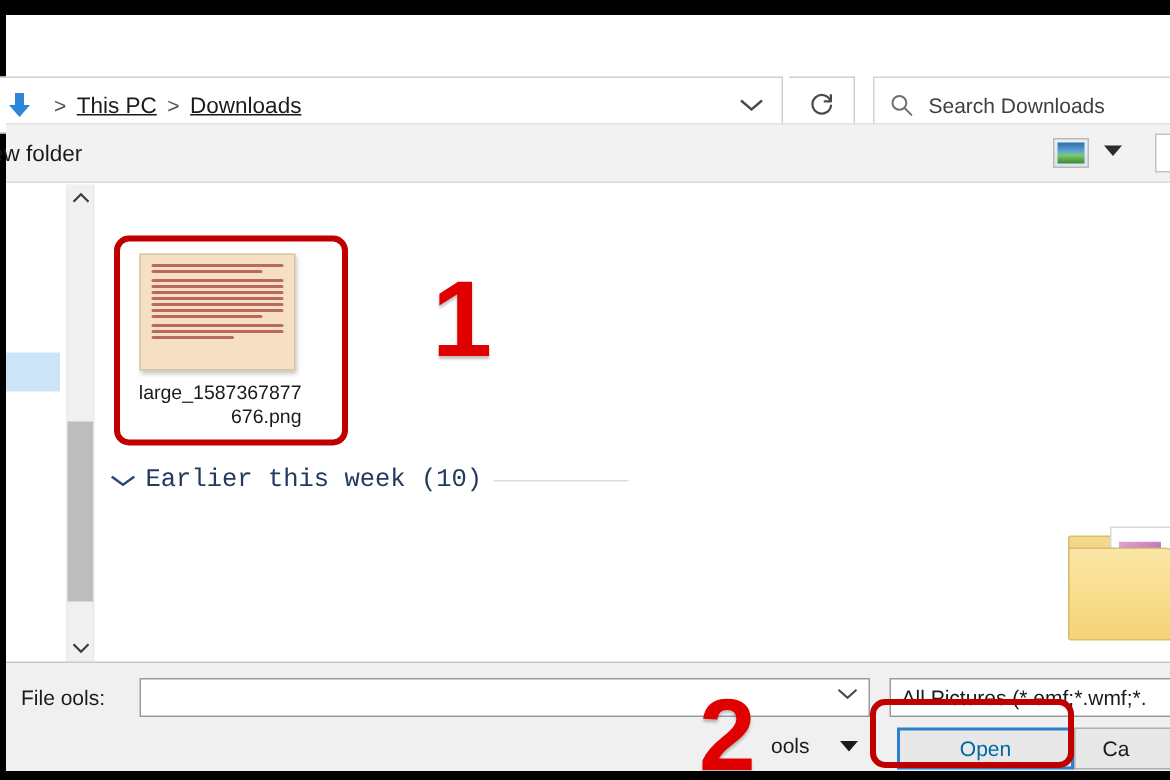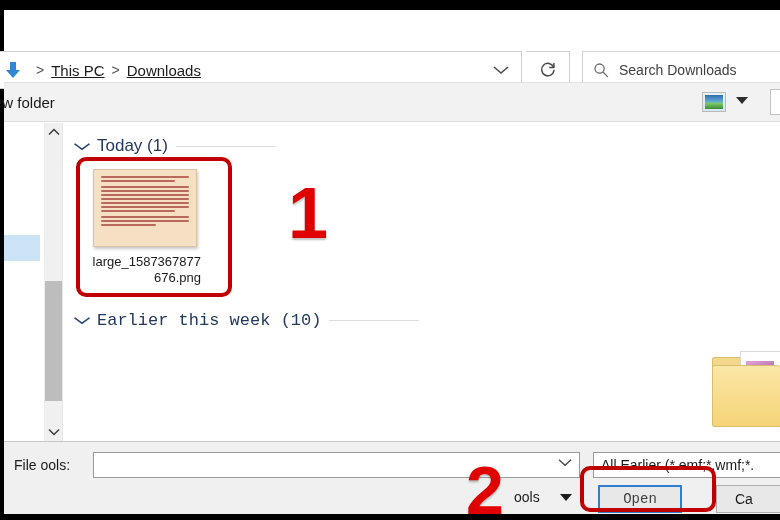--- a/index.html
+++ b/index.html
@@ -368,27 +368,26 @@
     position: absolute;
     left: 556px; top: 484px;
     width: 0; height: 0;
     border-left: 6px solid transparent;
     border-right: 6px solid transparent;
     border-top: 7px solid #1b1b1b;
   }
   .open-btn {
     position: absolute;
     left: 594px; top: 475px;
-    width: 84px; height: 28px;
+    width: 118px; height: 28px;
     background: #e8e8e8;
     border: 2px solid #2f7fd0;
     display: flex; align-items: center; justify-content: center;
     font-size: 14px;
-    color: #404040;
-    font-family: Liberation Mono, monospace;
+    color: #0369a1;
   }
   .cancel-btn {
     position: absolute;
     left: 712px; top: 475px;
     width: 106px; height: 28px;
     background: #e8e8e8;
     border: 1px solid #adadad;
     display: flex; align-items: center;
     padding-left: 18px;
     font-size: 14px;
@@ -491,29 +490,20 @@
       <div class="navscroll-down">
         <svg width="12" height="8" viewBox="0 0 12 8">
             <path d="M1 1.5 L6 6.5 L11 1.5" stroke="#3b3b3b" stroke-width="1.5" fill="none"></path>
           </svg>
       </div>
     </div>
     <div class="pane-divider"></div>
 
     <div class="filepane">
 
-      <div class="group-head group-today">
-        <span class="group-chevron">
-          <svg width="14" height="9" viewBox="0 0 14 9">
-              <path d="M1 1.8 L7 7.2 L13 1.8" stroke="#2b4a72" stroke-width="1.5" fill="none"></path>
-            </svg>
-        </span>
-        <span class="group-title">Today (1)</span>
-        <span class="group-rule"></span>
-      </div>
 
       <div class="file-tile">
         <div class="thumb">
           <div class="thumb-para">
             <div class="thumb-line full"></div>
             <div class="thumb-line mid"></div>
           </div>
           <div class="thumb-para">
             <div class="thumb-line full"></div>
             <div class="thumb-line full"></div>
@@ -559,21 +549,21 @@
     <div class="filename-input">
       <span></span>
       <span class="filename-caret">
         <svg width="14" height="9" viewBox="0 0 14 9">
             <path d="M1 1.8 L7 7.2 L13 1.8" stroke="#4a4a4a" stroke-width="1.4" fill="none"></path>
           </svg>
       </span>
     </div>
 
     <div class="filter-box">
-      <span class="filter-text">All Earlier (*.emf;*.wmf;*.</span>
+      <span class="filter-text">All Pictures (*.emf;*.wmf;*.</span>
     </div>
 
     <div class="tools-label">ools</div>
     <div class="tools-caret"></div>
 
     <div class="open-btn">Open</div>
     <div class="cancel-btn">Ca</div>
 
   </div>
 

